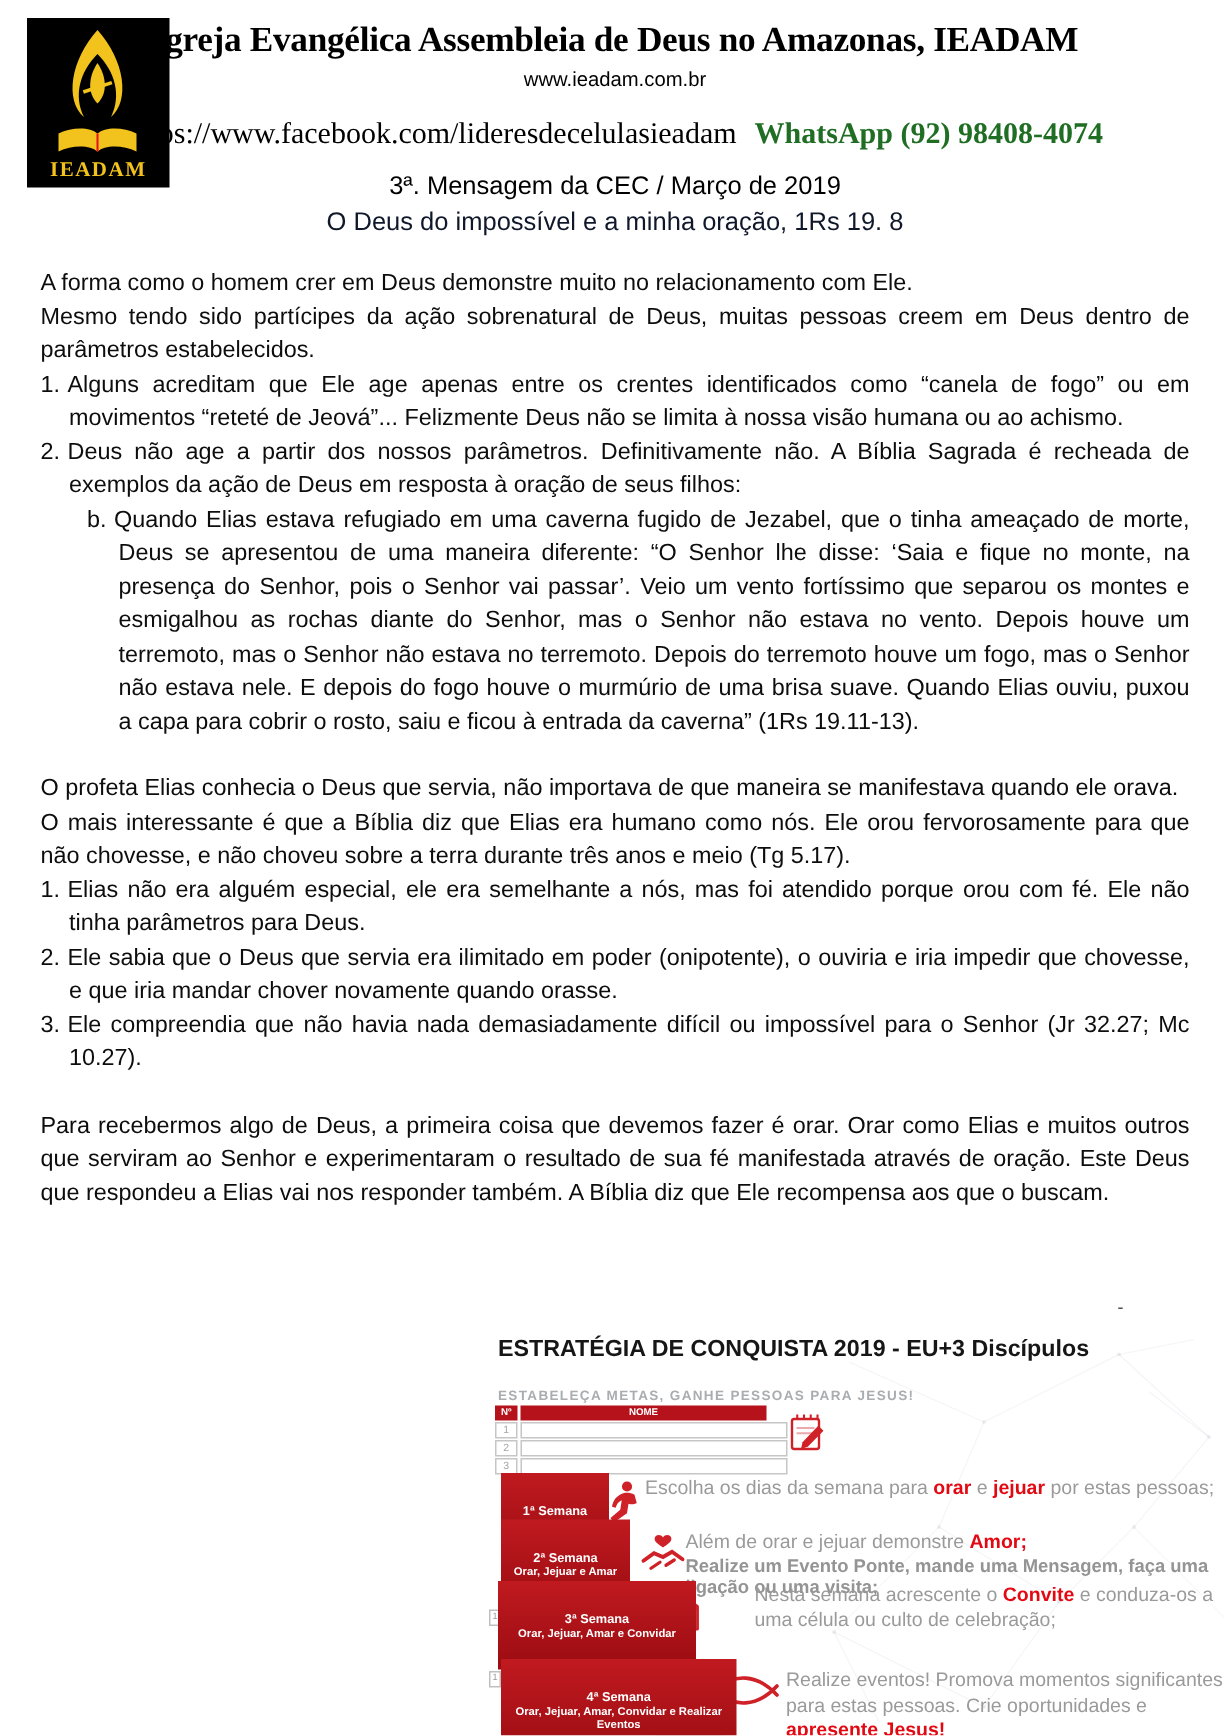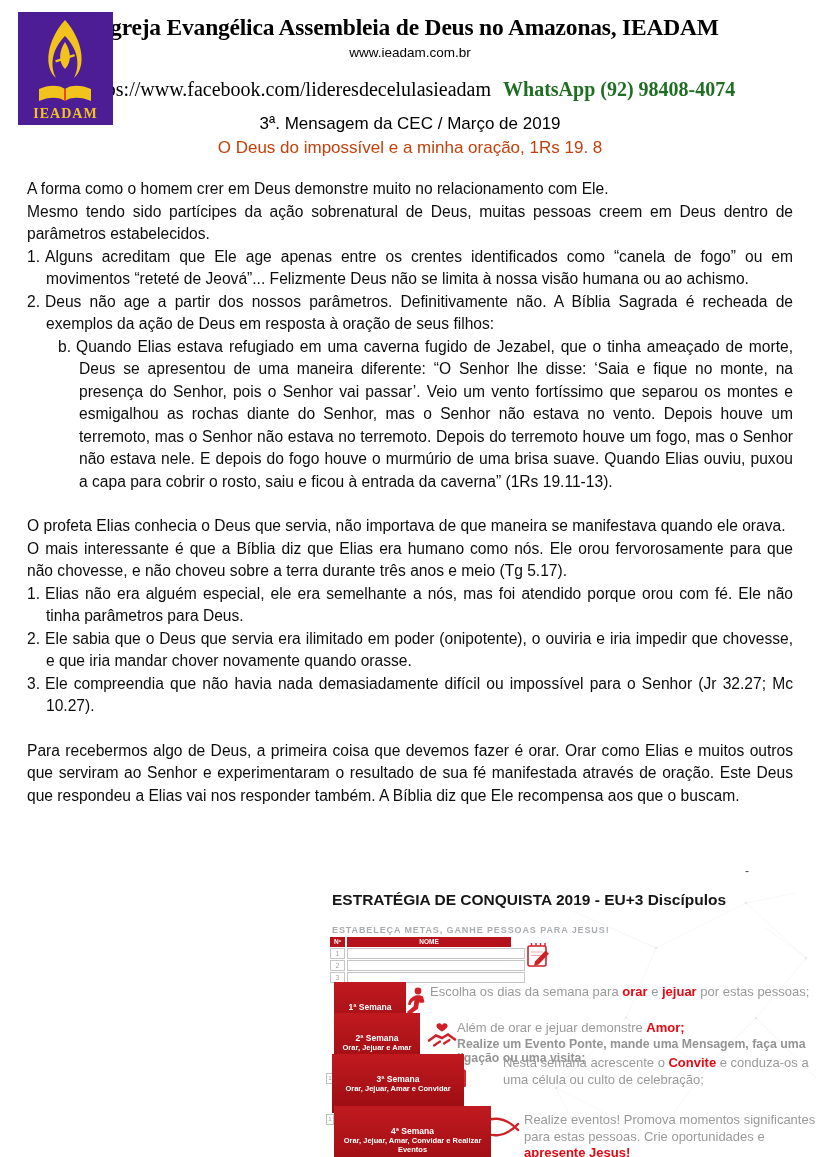--- a/index.html
+++ b/index.html
@@ -1,32 +1,32 @@
 <!DOCTYPE html>
 <html><head>
 <meta charset="utf-8">
 <style>
   html,body{margin:0;padding:0;background:#fff;}
   .page{position:relative;width:820px;height:1157px;background:#fff;overflow:hidden;
         font-family:"Liberation Sans",sans-serif;color:#111;}
 
   
-  .logo{position:absolute;left:18px;top:12px;width:95px;height:113px;background:#4c1d95;}
+  .logo{position:absolute;left:18px;top:12px;width:95px;height:113px;background:#000000;}
   .logo svg{position:absolute;left:0;top:0;}
   .logo-text{position:absolute;left:0;bottom:3px;width:100%;text-align:center;
              font-family:"Liberation Serif",serif;font-weight:bold;font-size:14px;
              color:#f2c31c;letter-spacing:1px;}
   .header{padding-top:14px;text-align:center;}
   .church-name{font-family:"Liberation Serif",serif;font-weight:bold;font-size:23.5px;
                letter-spacing:-0.2px;color:#000;}
   .website{font-size:13.5px;margin-top:4px;color:#000;}
   .fbline{font-size:20px;margin-top:18px;color:#000;font-family:Liberation Serif, serif;}
   .whatsapp{color:#1f6e24;font-weight:bold;margin-left:12px;}
   .msg-title{font-size:17px;margin-top:13px;color:#000;text-align:center;}
-  .msg-sub{font-size:17px;margin-top:4px;color:#c2410c;}
+  .msg-sub{font-size:17px;margin-top:4px;color:#0f172a;}
 
   
   .body-text{margin:20px 27px 0 27px;font-size:15.6px;line-height:22.5px;
              text-align:justify;color:#0d0d0d;}
   .p{margin:0;}
   .li1{padding-left:19px;text-indent:-19px;}
   .li2{margin-left:31px;padding-left:21px;text-indent:-21px;}
   .marker{margin-right:5px;}
   .gap-top{margin-top:22px;}
   .stray{position:absolute;left:745px;top:864px;font-size:12px;color:#444;}

